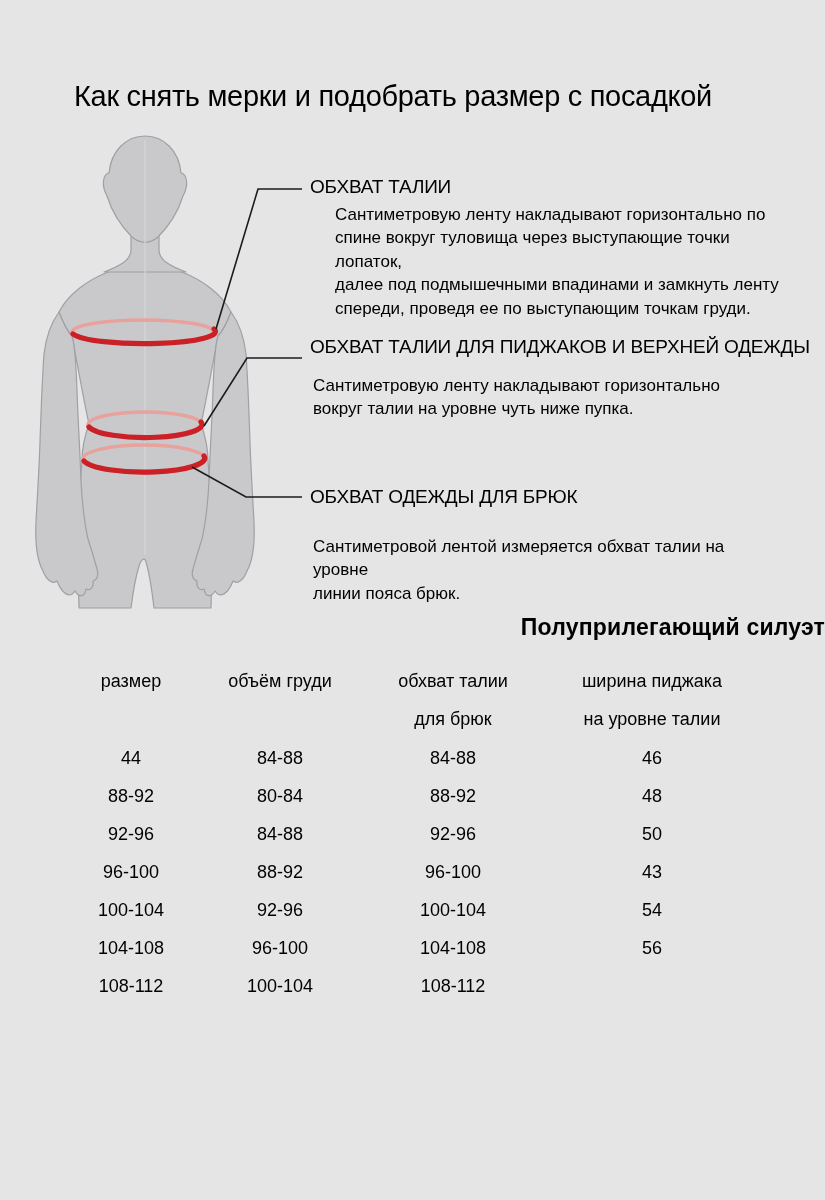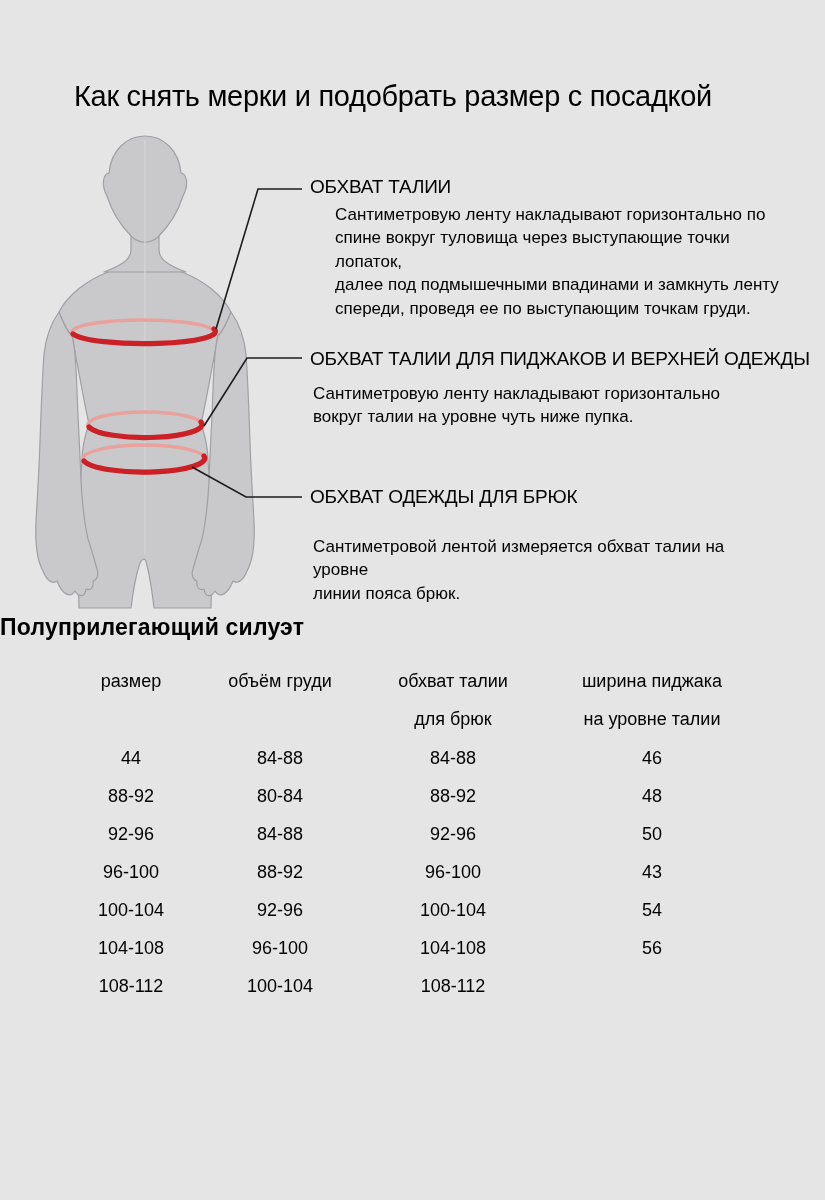--- a/index.html
+++ b/index.html
@@ -19,26 +19,26 @@
   }
   .figure-svg{left:0;top:0;width:825px;height:1200px;pointer-events:none;}
   .section-heading{
     font-size:19px;font-weight:400;letter-spacing:-0.2px;white-space:nowrap;
   }
   .section-body{
     font-size:17px;line-height:1.38;white-space:pre-line;
   }
   .s1-head{left:310px;top:176px;}
   .s1-body{left:313px;top:203px;width:460px;margin-left:22px;}
-  .s2-head{left:310px;top:348px;text-align:right;}
-  .s2-body{left:313px;top:382px;width:430px;}
+  .s2-head{left:310px;top:336px;text-align:right;}
+  .s2-body{left:313px;top:374px;width:430px;}
   .s3-head{left:310px;top:486px;}
   .s3-body{left:313px;top:511px;width:470px;margin-top:24px;}
   .table-title{
-    left:0;top:614px;width:825px;text-align:left;
+    left:0;top:614px;width:825px;text-align:right;
     font-size:23px;font-weight:700;letter-spacing:0.2px;
   }
   .size-grid{
     left:71px;top:663px;
     display:grid;
     grid-template-columns:120px 178px 168px 230px;
     grid-auto-rows:38px;
   }
   .size-grid .cell{
     display:flex;align-items:center;justify-content:center;

